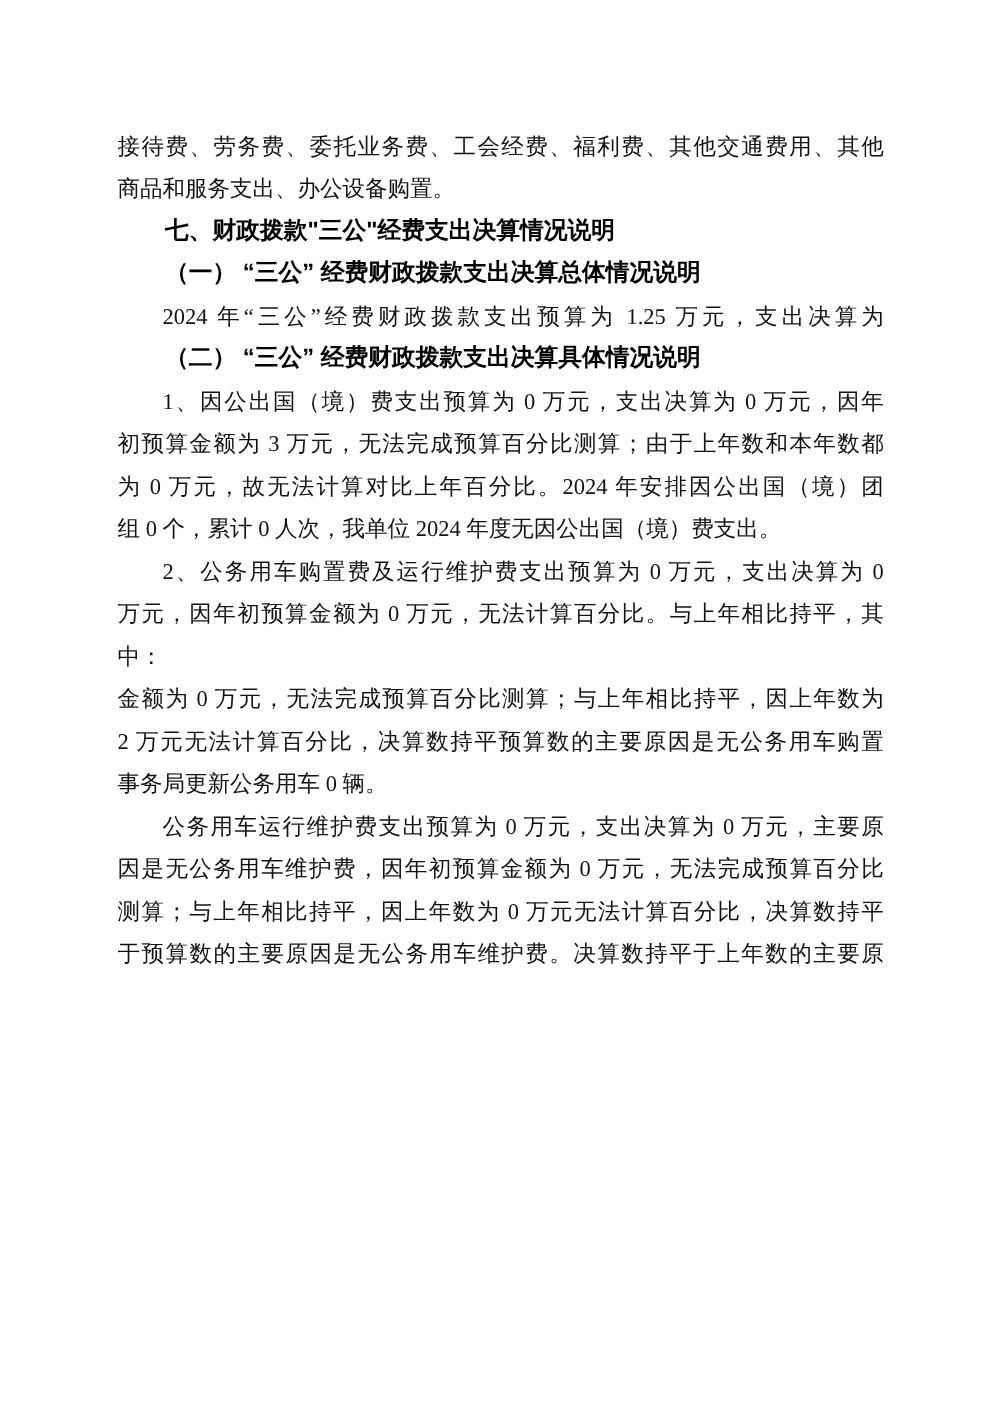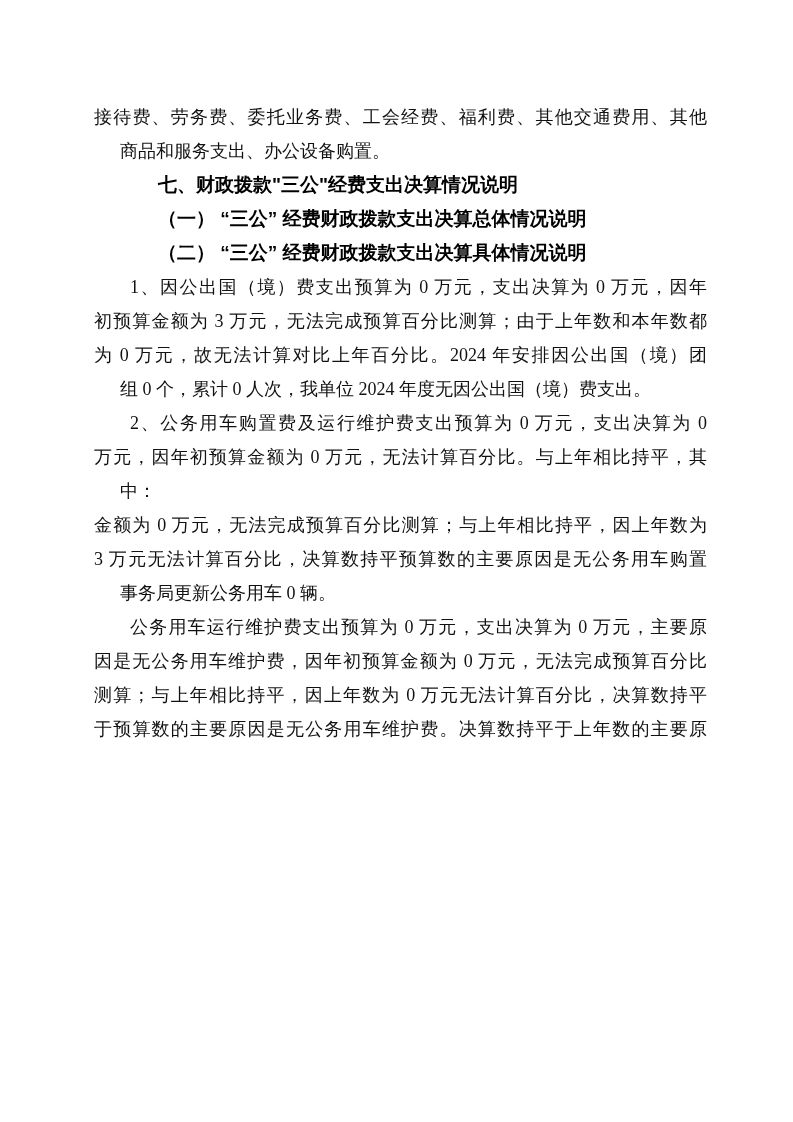--- a/index.html
+++ b/index.html
@@ -25,21 +25,20 @@
     line-height: 34px;
     height: 34px;
     overflow: hidden;
     color: #111111;
     text-align: justify;
     text-align-last: justify;
     text-justify: inter-character;
   }
   .line.last {
     text-align-last: left;
-    margin-left: 26px;
   }
   .line.indent {
     text-indent: 2em;
   }
   .line.heading {
     font-family: "Liberation Sans", "DejaVu Sans", sans-serif;
     font-weight: 700;
     font-size: 19px;
     color: #000000;
     text-align: left;
@@ -48,29 +47,30 @@
 </style>
 </head>
 <body>
 
 <div class="page">
   <div>
       <div class="line">接待费、劳务费、委托业务费、工会经费、福利费、其他交通费用、其他</div>
       <div class="line last">商品和服务支出、办公设备购置。</div>
       <div class="line heading indent last">七、财政拨款"三公"经费支出决算情况说明</div>
       <div class="line heading indent last">（一） “三公” 经费财政拨款支出决算总体情况说明</div>
+      <div class="line indent">2024 年“三公”经费财政拨款支出预算为 1.25 万元，支出决算为</div>
       <div class="line heading indent last">（二） “三公” 经费财政拨款支出决算具体情况说明</div>
       <div class="line indent">1、因公出国（境）费支出预算为 0 万元，支出决算为 0 万元，因年</div>
       <div class="line">初预算金额为 3 万元，无法完成预算百分比测算；由于上年数和本年数都</div>
       <div class="line">为 0 万元，故无法计算对比上年百分比。2024 年安排因公出国（境）团</div>
       <div class="line last">组 0 个，累计 0 人次，我单位 2024 年度无因公出国（境）费支出。</div>
       <div class="line indent">2、公务用车购置费及运行维护费支出预算为 0 万元，支出决算为 0</div>
       <div class="line">万元，因年初预算金额为 0 万元，无法计算百分比。与上年相比持平，其</div>
       <div class="line last">中：</div>
       <div class="line">金额为 0 万元，无法完成预算百分比测算；与上年相比持平，因上年数为</div>
-      <div class="line">3 万元无法计算百分比，决算数持平预算数的主要原因是无公务用车购置</div>
+      <div class="line">2 万元无法计算百分比，决算数持平预算数的主要原因是无公务用车购置</div>
       <div class="line last">事务局更新公务用车 0 辆。</div>
       <div class="line indent">公务用车运行维护费支出预算为 0 万元，支出决算为 0 万元，主要原</div>
       <div class="line">因是无公务用车维护费，因年初预算金额为 0 万元，无法完成预算百分比</div>
       <div class="line">测算；与上年相比持平，因上年数为 0 万元无法计算百分比，决算数持平</div>
       <div class="line">于预算数的主要原因是无公务用车维护费。决算数持平于上年数的主要原</div>
     </div>
 </div>
 
 </body></html>

